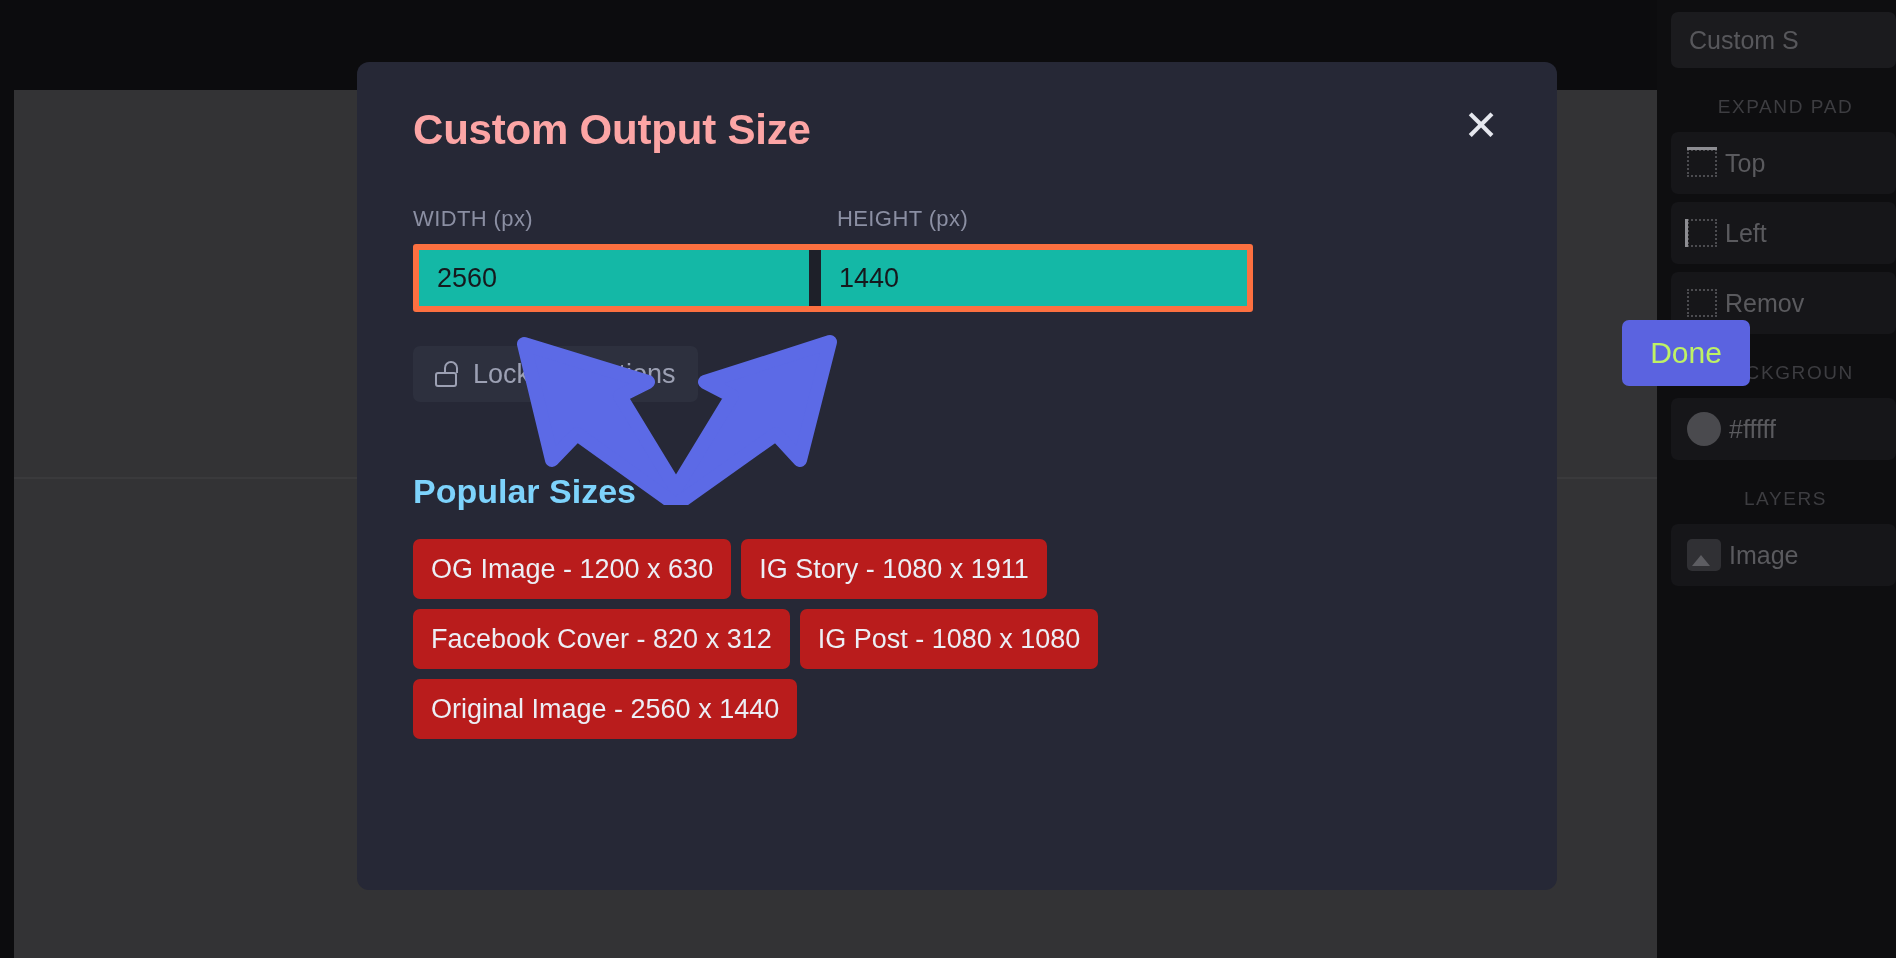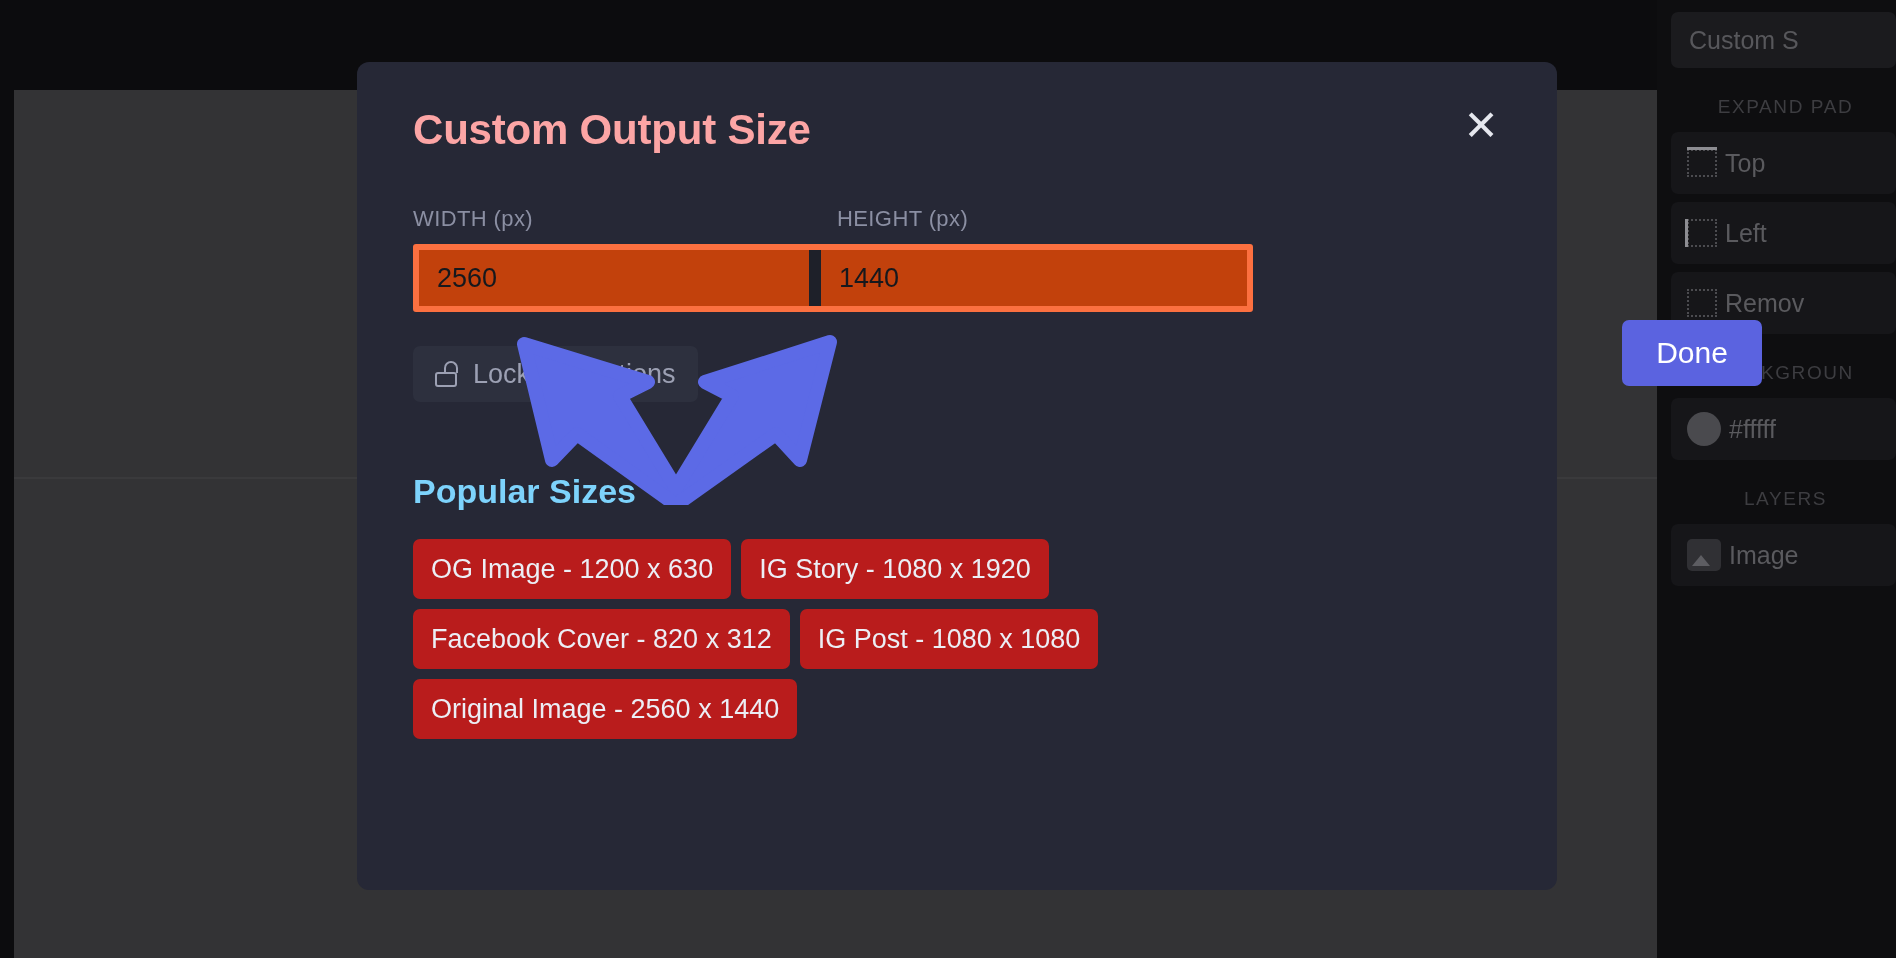--- a/index.html
+++ b/index.html
@@ -160,39 +160,39 @@
     position: relative;
     margin-top: 12px;
     display: flex;
     width: 840px;
     background: #1e2029;
     border: 6px solid #fc7040;
     border-radius: 3px;
   }
   .num-input {
     height: 56px;
-    background: #c2410c;
+    background: #14b8a6;
     border: none;
     outline: none;
     color: #16181d;
     font-size: 27px;
     font-family: "Liberation Sans", sans-serif;
     padding: 0 18px;
   }
   .num-input.w { width: 402px; }
   .num-input.h { width: 460px; margin-left: 12px; }
 
   .done-btn {
     position: absolute;
     left: 1265px;
     top: 258px;
-    width: 140px;
+    width: 128px;
     height: 66px;
     background: #5b63e0;
-    color: #ffffff;
+    color: #bef264;
     border: none;
     border-radius: 7px;
     font-size: 30px;
     font-family: "Liberation Sans", sans-serif;
     font-weight: 500;
     cursor: pointer;
   }
 
   .lock-btn {
     margin-top: 34px;
@@ -323,21 +323,21 @@
         <span class="shackle"></span>
           <span class="body"></span>
       </span>
       <span>Lock Proportions</span>
     </button>
 
     <div class="popular-heading">Popular Sizes</div>
 
     <div class="preset-grid">
       <button class="preset-btn">OG Image - 1200 x 630</button>
-      <button class="preset-btn">IG Story - 1080 x 1920</button>
+      <button class="preset-btn">IG Story - 1080 x 1911</button>
       <button class="preset-btn">Facebook Cover - 820 x 312</button>
       <button class="preset-btn">IG Post - 1080 x 1080</button>
       <button class="preset-btn">Original Image - 2560 x 1440</button>
     </div>
   </div>
 
   <svg class="annotation" viewBox="0 0 360 175">
     <path d="M24 14 L148 52 L120 66 L176 158 L232 66 L205 52 L330 12
              L300 130 L276 104 L176 175 L77 104 L52 130 Z" fill="#5c6ae6" stroke="#5c6ae6" stroke-width="14" stroke-linejoin="round"></path>
   </svg>

